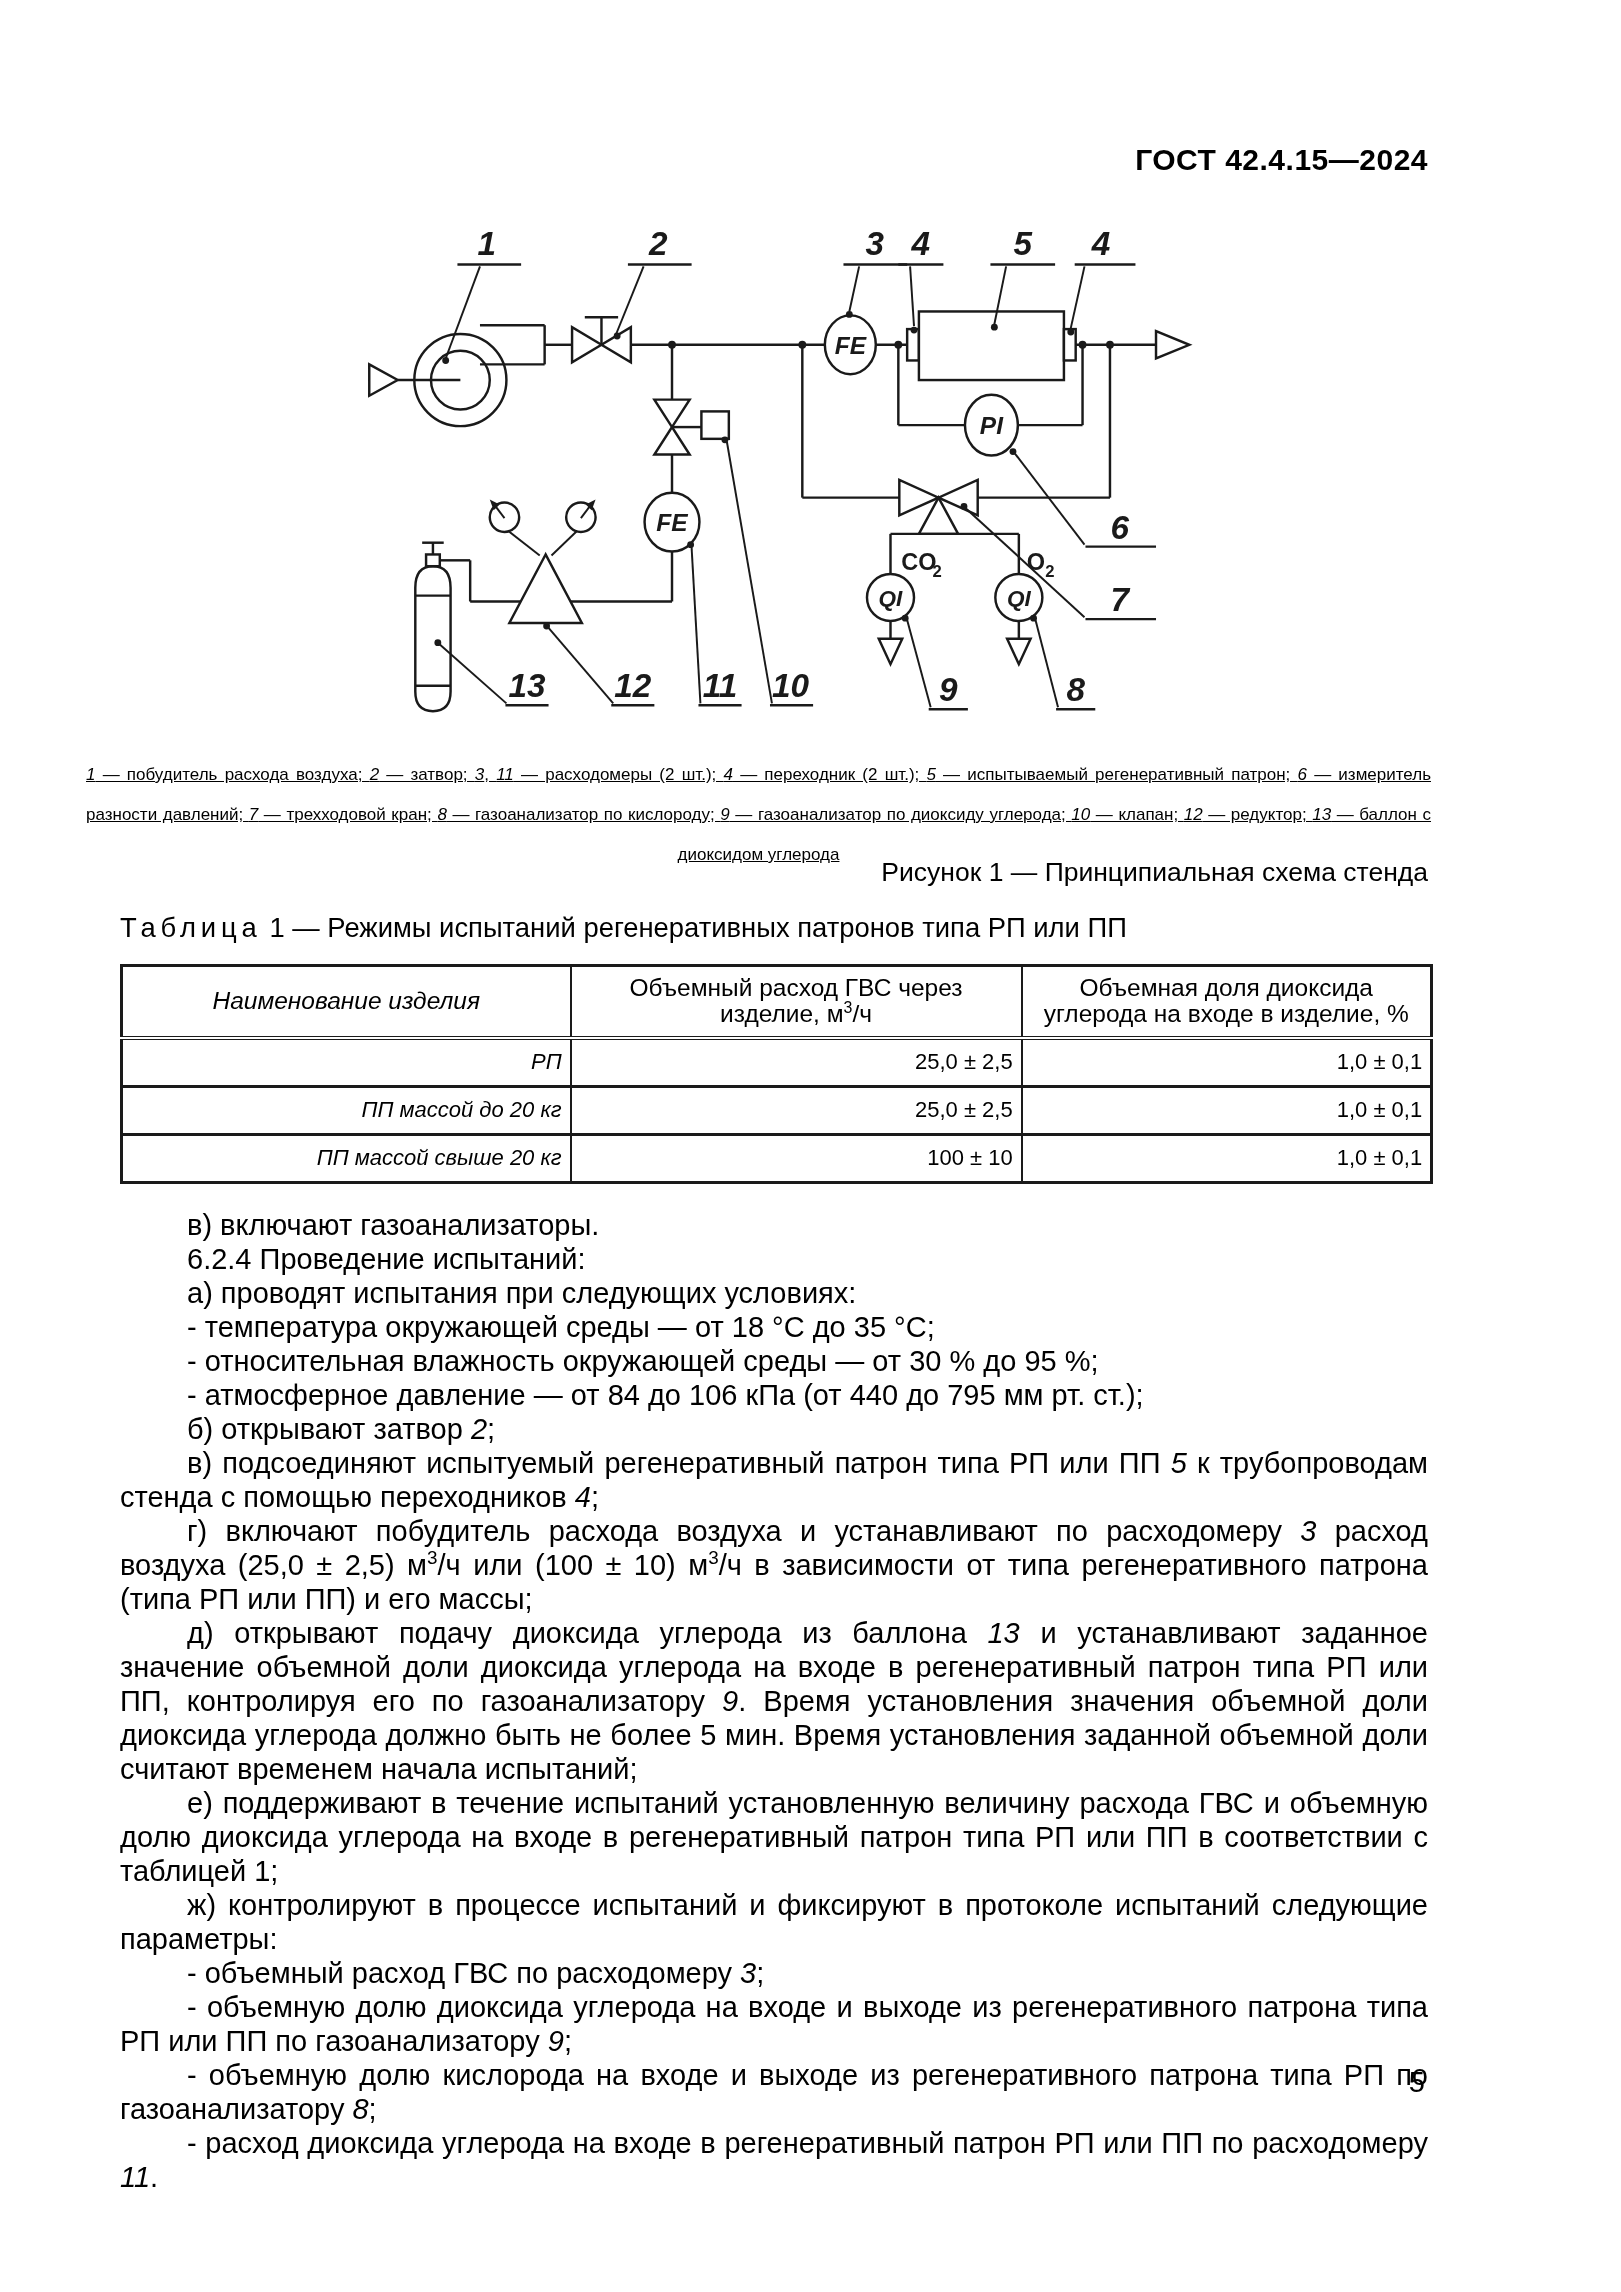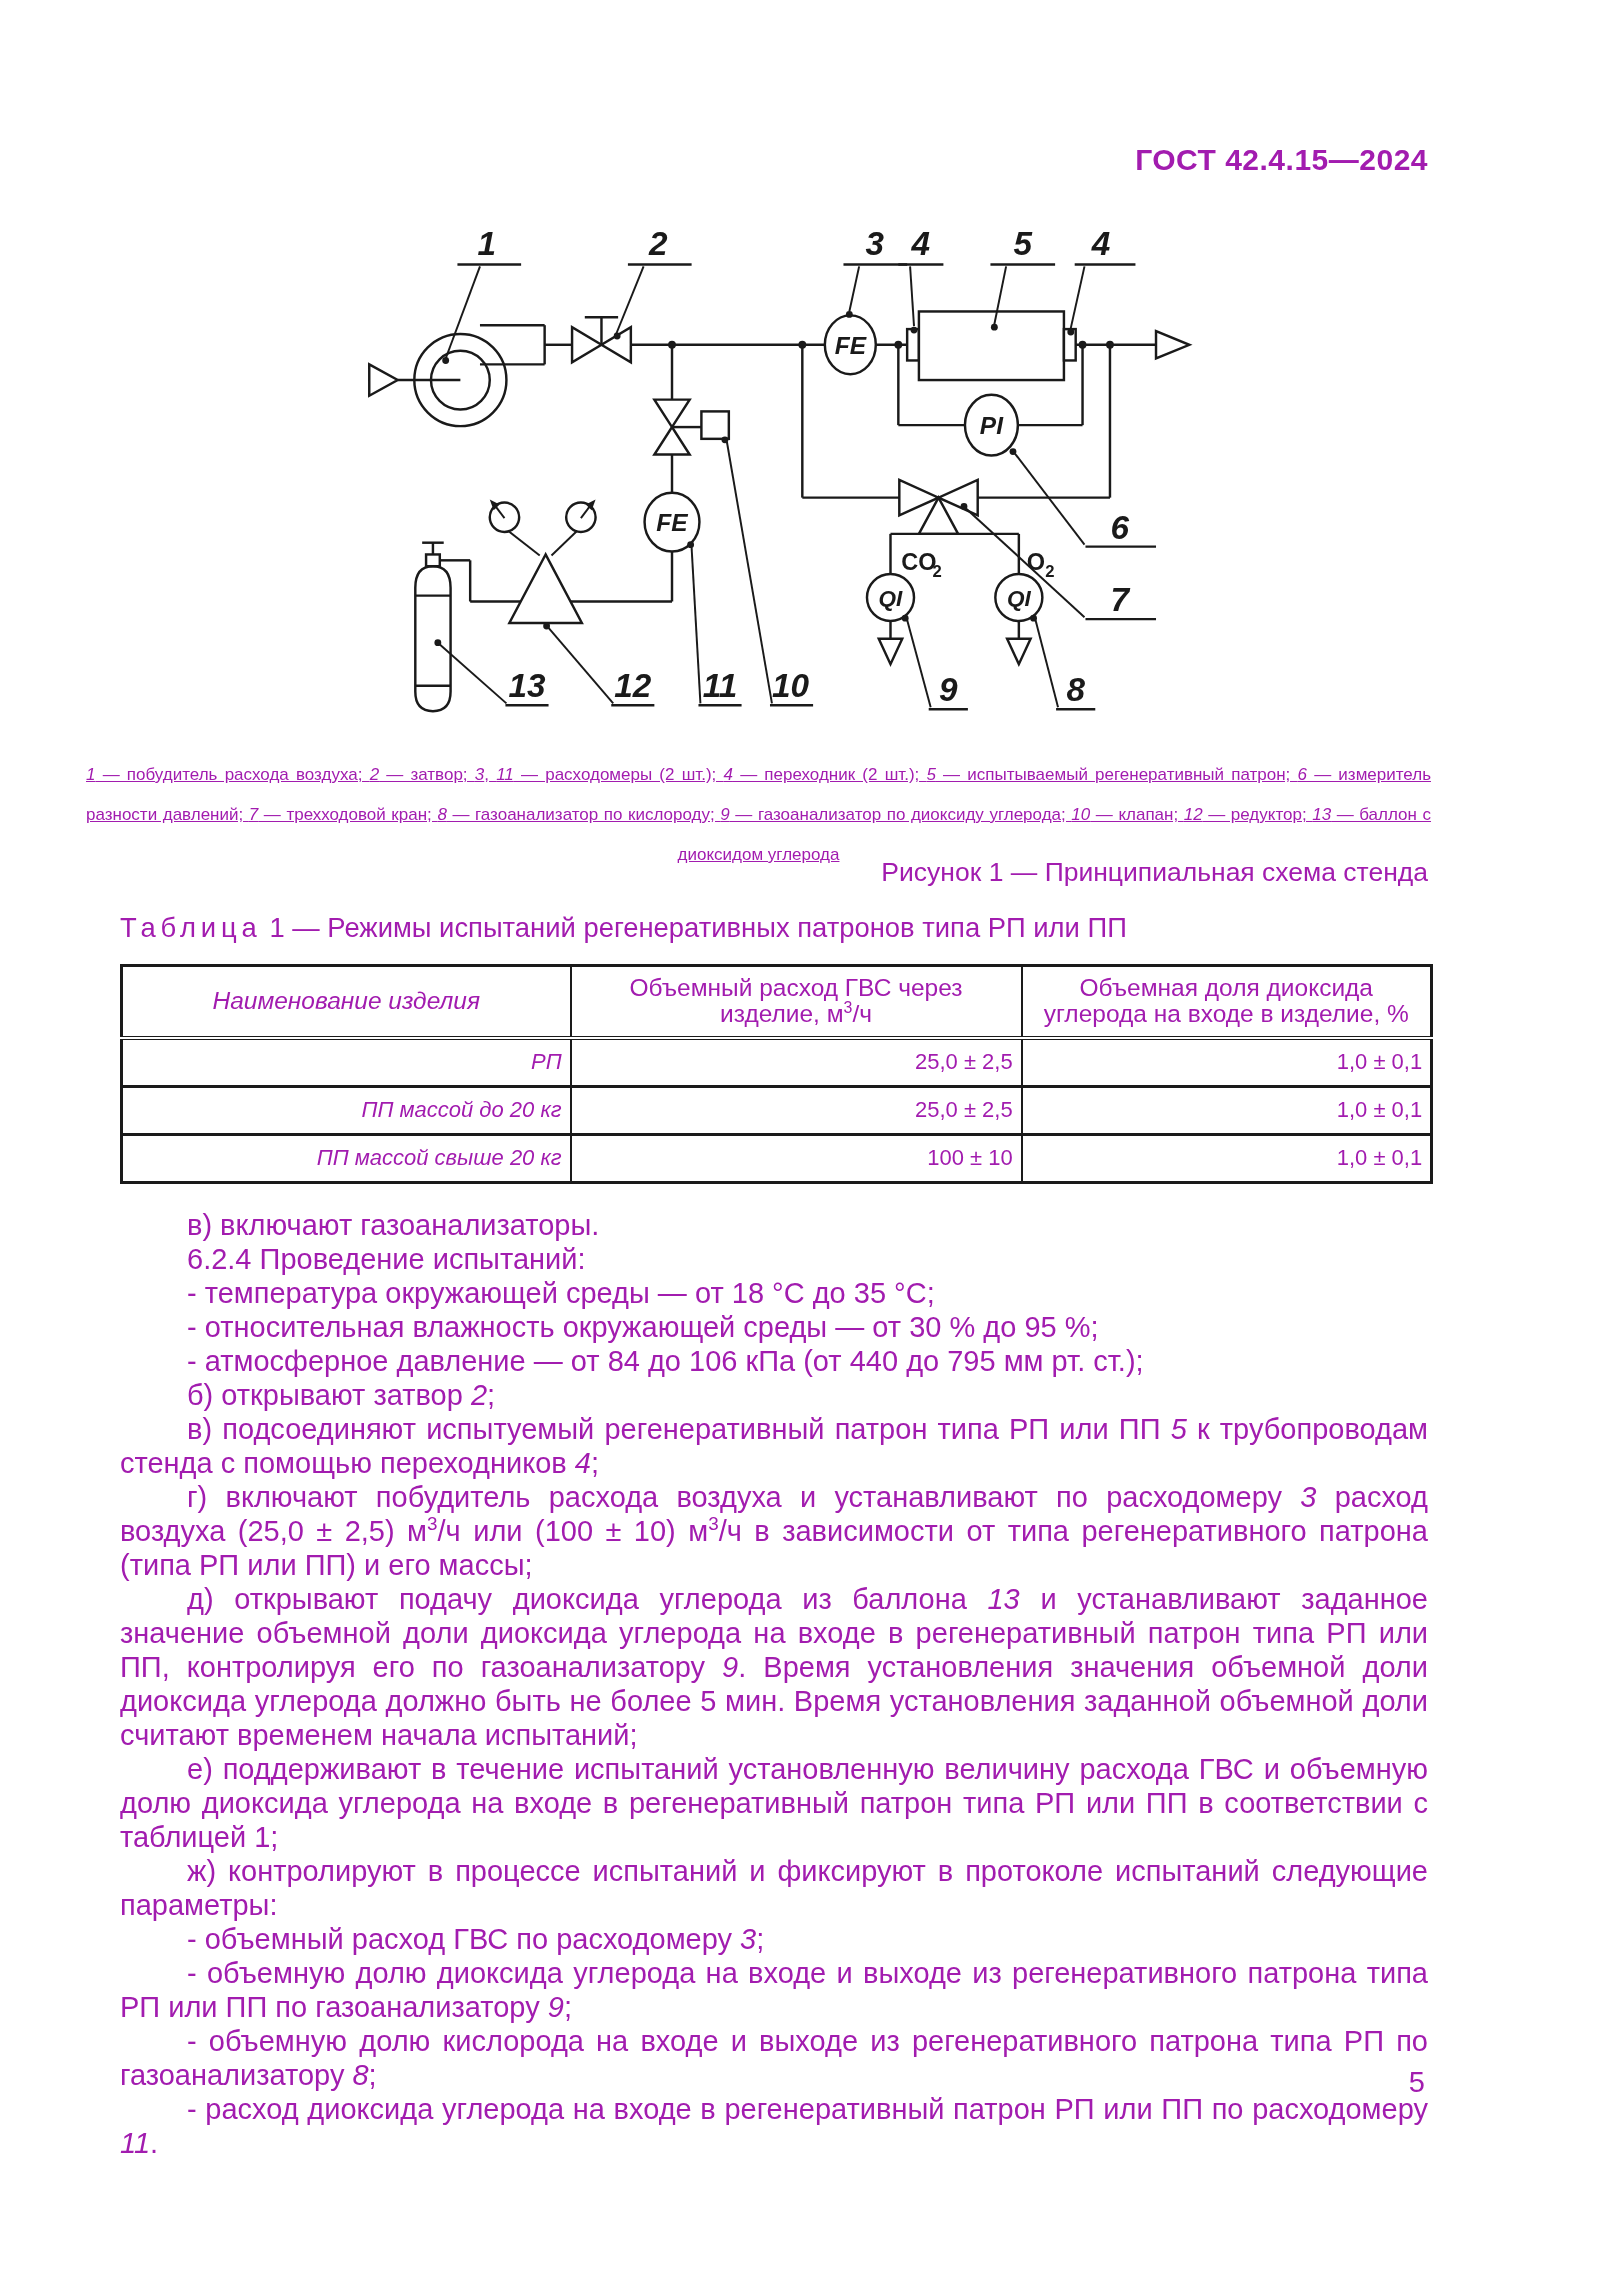--- a/index.html
+++ b/index.html
@@ -1,17 +1,17 @@
 <!DOCTYPE html>
 <html><head>
 <meta charset="utf-8">
 <style>
   html,body{margin:0;padding:0;background:#e8e8e8;}
   .page{position:relative;width:1621px;height:2293px;background:#ffffff;margin:0 auto;
-        font-family:"Liberation Sans","DejaVu Sans",sans-serif;color:#a21caf;overflow:hidden;}
+        font-family:"Liberation Sans","DejaVu Sans",sans-serif;color:#000000;overflow:hidden;}
   .doc-header{position:absolute;top:143px;right:193px;font-size:30px;font-weight:bold;letter-spacing:0.5px;}
   .figure-wrap{position:absolute;left:333px;top:137px;width:921px;height:588px;}
   .fig-caption{position:absolute;left:86px;top:755px;width:1345px;font-size:17px;line-height:40px;
                text-align:justify;text-align-last:center;text-decoration:underline;}
   .fig-caption i{font-style:italic;}
   .fig-title{position:absolute;left:120px;top:857px;width:1308px;text-align:right;font-size:26.5px;}
   .tbl-title{position:absolute;left:120px;top:912px;width:1308px;font-size:27.4px;}
   .tbl-title .ls{letter-spacing:4.9px;margin-right:7.8px;}
   table.gost{position:absolute;left:120px;top:964px;width:1309px;border-collapse:collapse;
              border:3.9px solid #1a1a1a;table-layout:fixed;}
@@ -277,20 +277,21 @@
         <td>ПП массой свыше 20 кг</td>
         <td>100 ± 10</td>
         <td>1,0 ± 0,1</td>
       </tr>
     </tbody>
   </table>
 
   <div class="body-text">
     <p>в) включают газоанализаторы.</p>
     <p>6.2.4 Проведение испытаний:</p>
+    <p>а) проводят испытания при следующих условиях:</p>
     <p>- температура окружающей среды — от 18 °С до 35 °С;</p>
     <p>- относительная влажность окружающей среды — от 30 % до 95 %;</p>
     <p>- атмосферное давление — от 84 до 106 кПа (от 440 до 795 мм рт. ст.);</p>
     <p>б) открывают затвор <i>2</i>;</p>
     <p>в) подсоединяют испытуемый регенеративный патрон типа РП или ПП <i>5</i> к трубопроводам стенда с помощью переходников <i>4</i>;</p>
     <p>г) включают побудитель расхода воздуха и устанавливают по расходомеру <i>3</i> расход воздуха (25,0 ± 2,5) м<sup>3</sup>/ч или (100 ± 10) м<sup>3</sup>/ч в зависимости от типа регенеративного патрона (типа РП или ПП) и его массы;</p>
     <p>д) открывают подачу диоксида углерода из баллона <i>13</i> и устанавливают заданное значение объемной доли диоксида углерода на входе в регенеративный патрон типа РП или ПП, контролируя его по газоанализатору <i>9</i>. Время установления значения объемной доли диоксида углерода должно быть не более 5 мин. Время установления заданной объемной доли считают временем начала испытаний;</p>
     <p>е) поддерживают в течение испытаний установленную величину расхода ГВС и объемную долю диоксида углерода на входе в регенеративный патрон типа РП или ПП в соответствии с таблицей 1;</p>
     <p>ж) контролируют в процессе испытаний и фиксируют в протоколе испытаний следующие параметры:</p>
     <p>- объемный расход ГВС по расходомеру <i>3</i>;</p>

